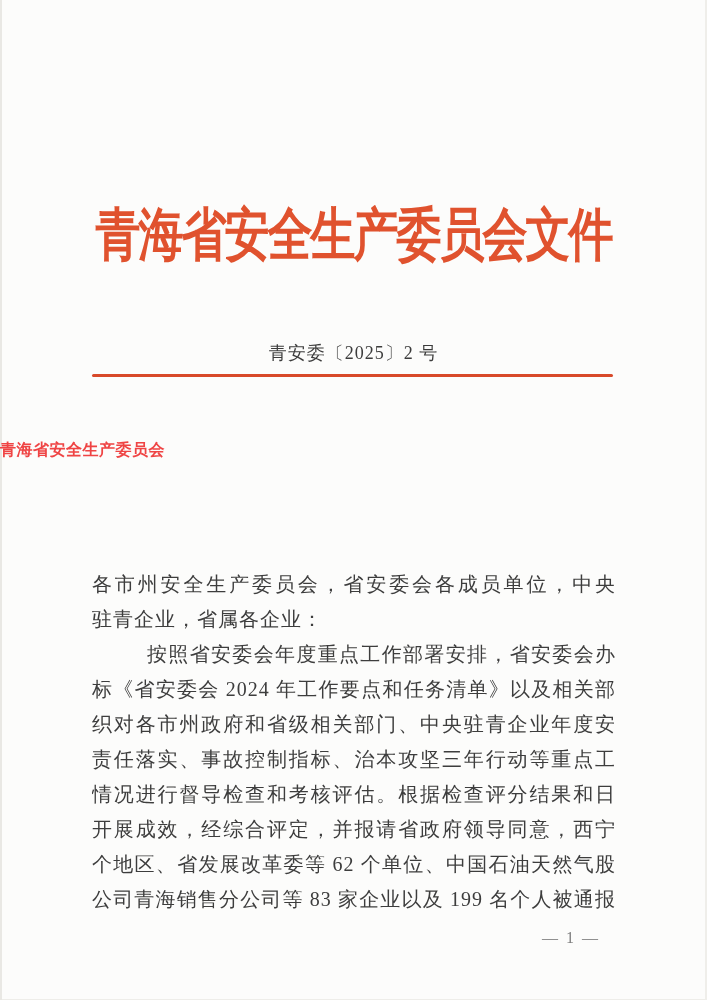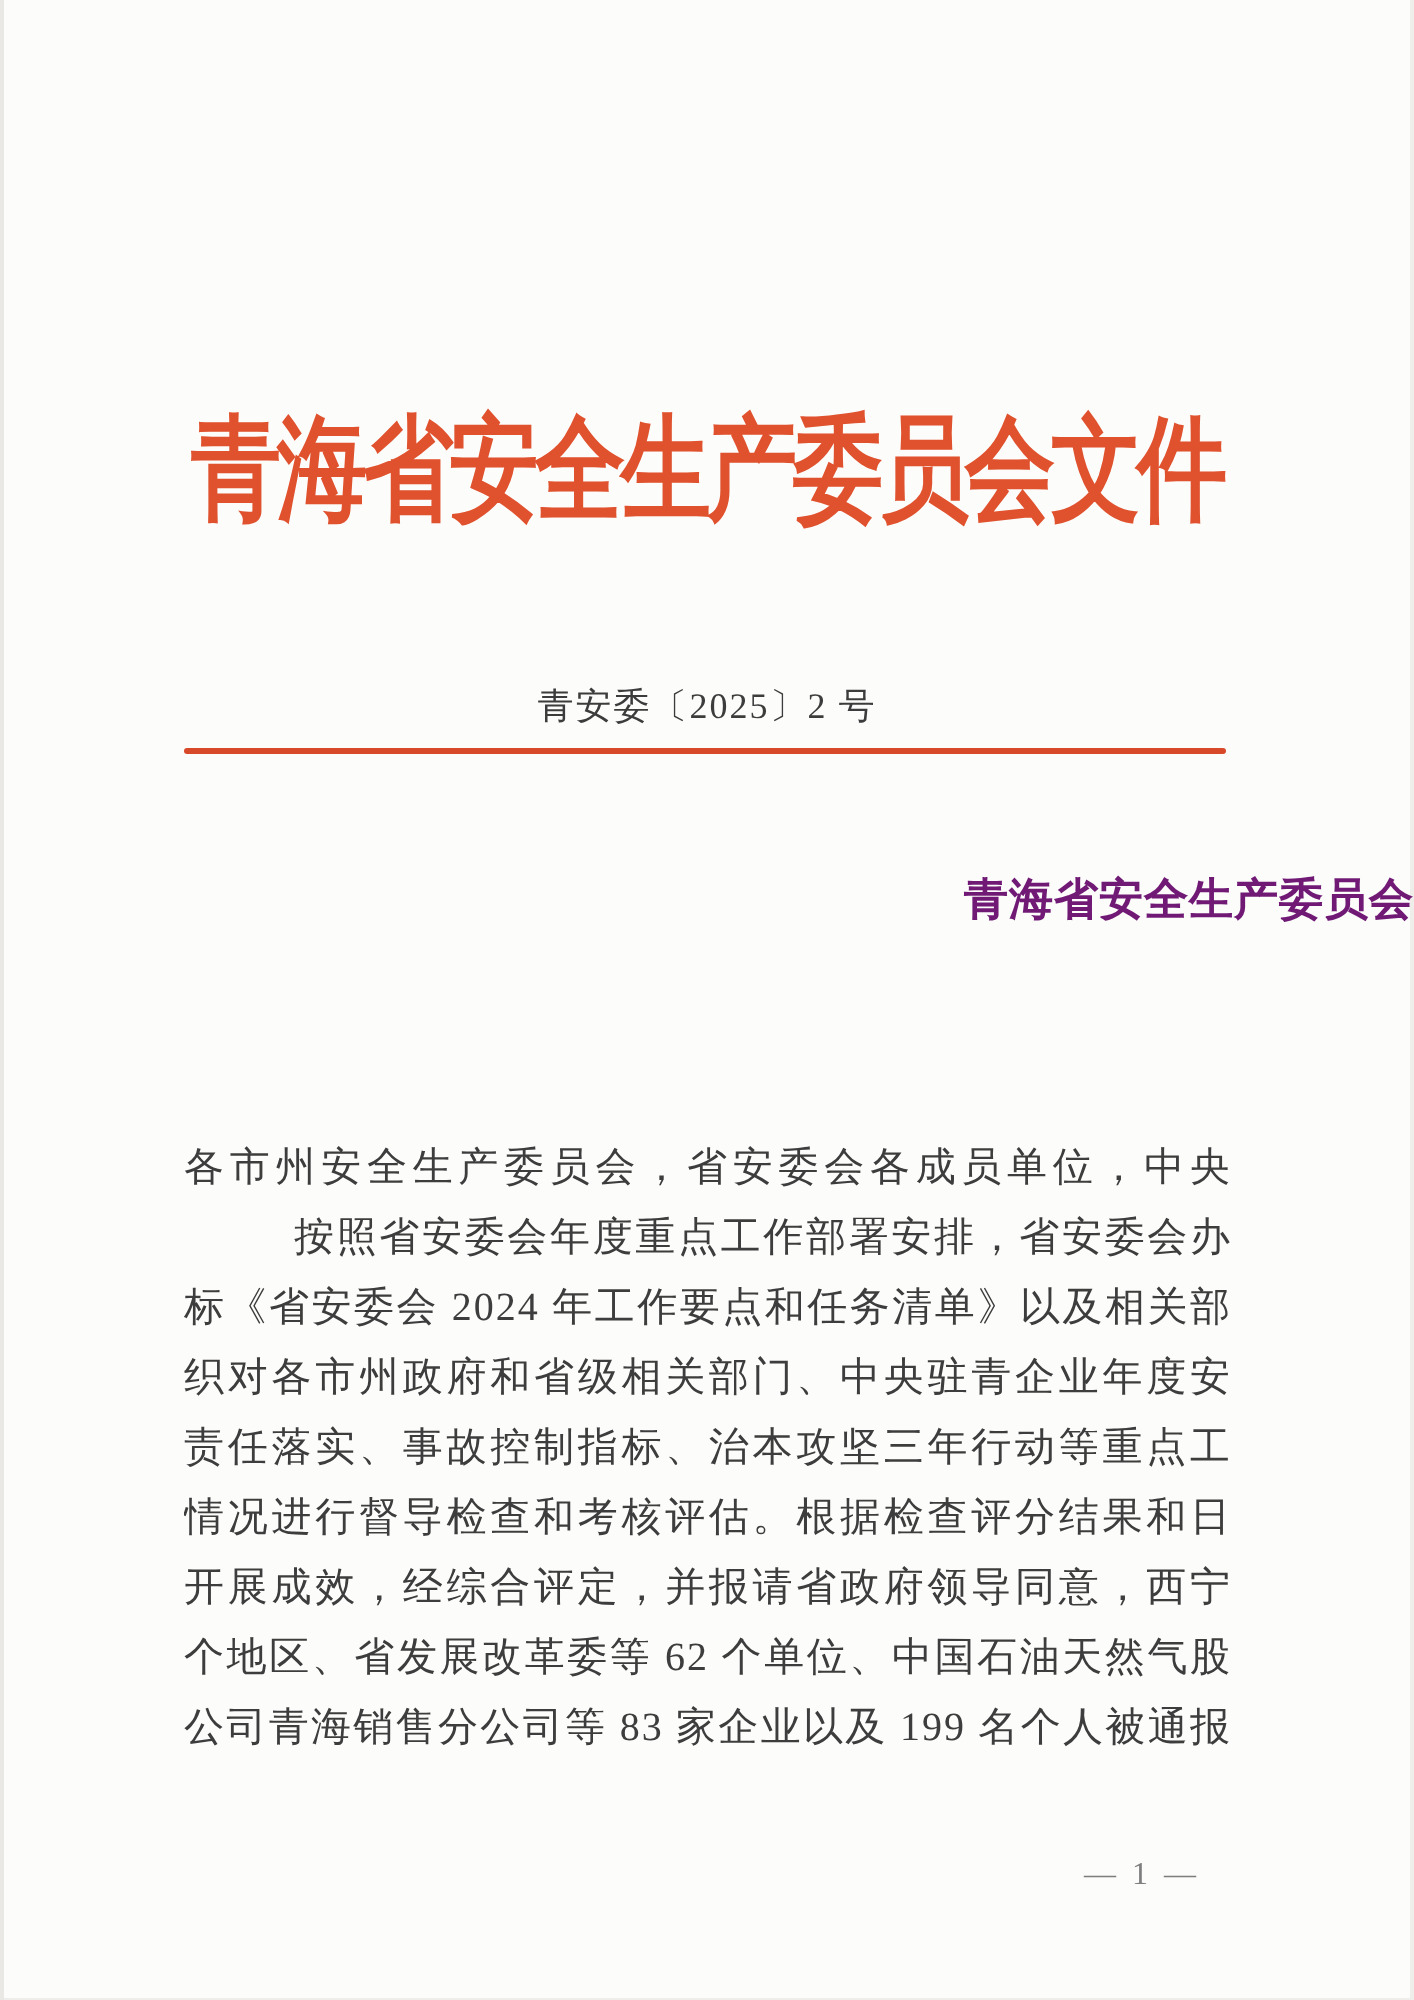--- a/index.html
+++ b/index.html
@@ -51,24 +51,24 @@
     width: 521px;
     height: 3px;
     background: #d8492a;
     border-radius: 2px;
   }
   .doc-title {
     position: absolute;
     top: 431px;
     left: 0;
     width: 100%;
-    text-align: right;
+    text-align: left;
     font-weight: bold;
-    color: #701a75;
-    font-size: 22px;
+    color: #ef4444;
+    font-size: 16px;
     line-height: 37px;
     letter-spacing: 0.5px;
   }
   .doc-body {
     position: absolute;
     top: 567px;
     left: 92px;
     width: 524px;
     font-size: 20px;
     color: #3d3d3d;
@@ -107,20 +107,21 @@
   <div class="doc-number">青安委〔2025〕2 号</div>
 
   <div class="red-rule"></div>
 
   <div class="doc-title">
     <div class="title-line">青海省安全生产委员会</div>
   </div>
 
   <div class="doc-body">
     <div class="bline jl">各市州安全生产委员会，省安委会各成员单位，中央（外省）</div>
+    <div class="bline">驻青企业，省属各企业：</div>
     <div class="bline jl ind">按照省安委会年度重点工作部署安排，省安委会办公室对</div>
     <div class="bline jl">标《省安委会 2024 年工作要点和任务清单》以及相关部署，组</div>
     <div class="bline jl">织对各市州政府和省级相关部门、中央驻青企业年度安全生产</div>
     <div class="bline jl">责任落实、事故控制指标、治本攻坚三年行动等重点工作完成</div>
     <div class="bline jl">情况进行督导检查和考核评估。根据检查评分结果和日常工作</div>
     <div class="bline jl">开展成效，经综合评定，并报请省政府领导同意，西宁市等 3</div>
     <div class="bline jl">个地区、省发展改革委等 62 个单位、中国石油天然气股份有限</div>
     <div class="bline jl">公司青海销售分公司等 83 家企业以及 199 名个人被通报表扬为</div>
   </div>
 

